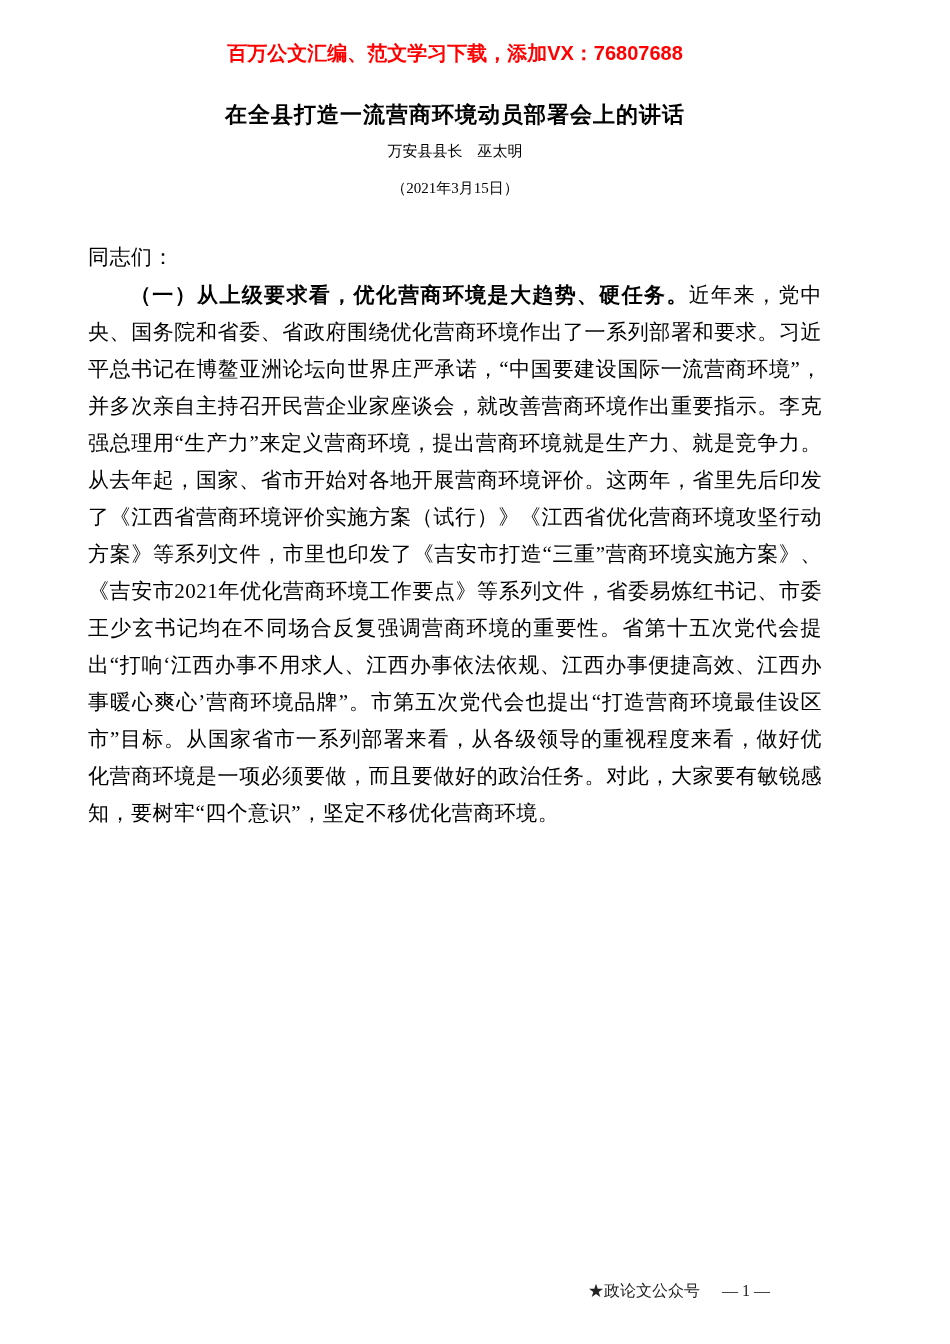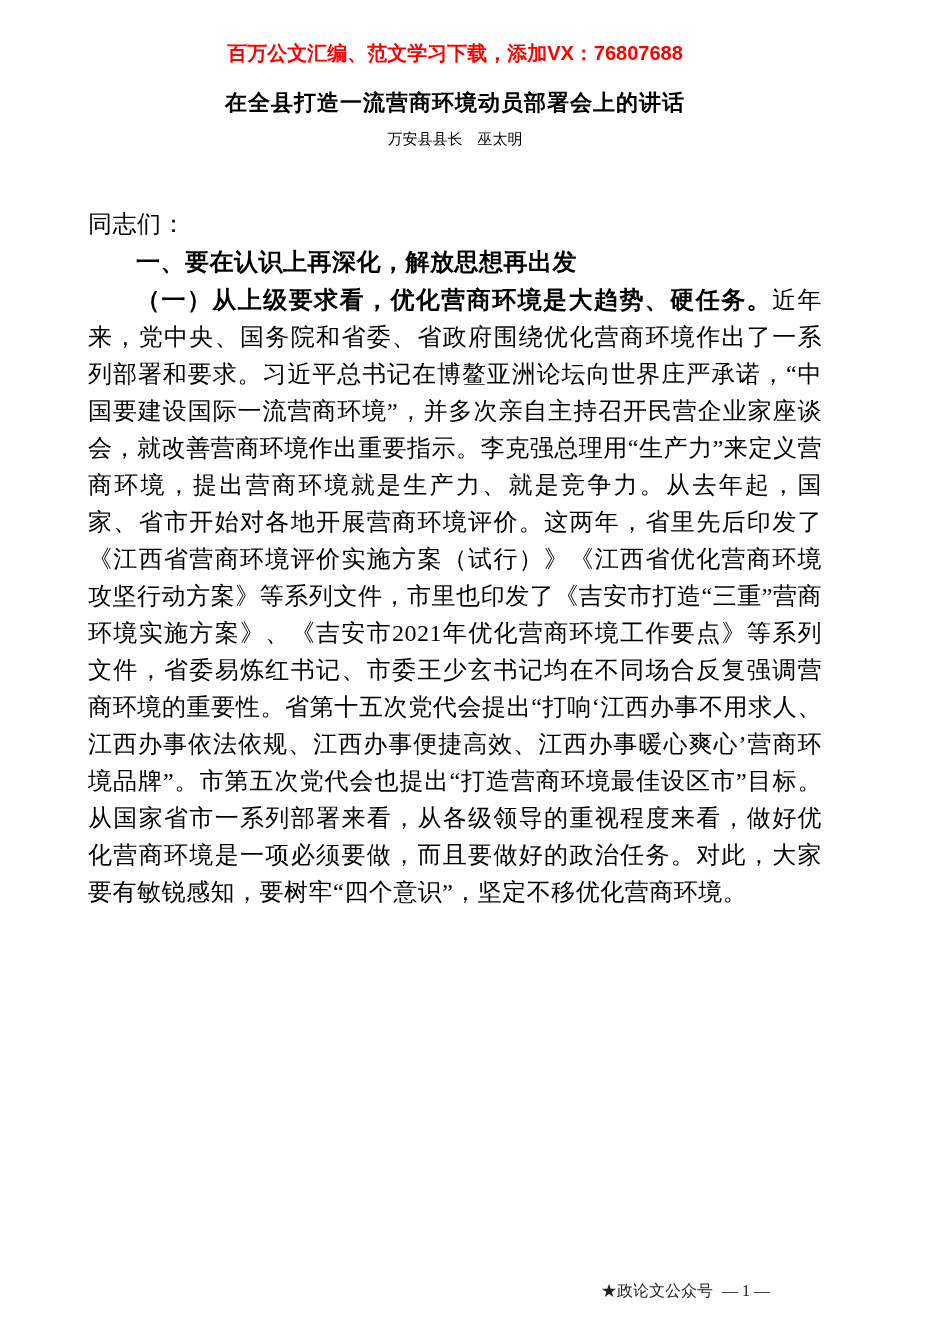--- a/index.html
+++ b/index.html
@@ -19,73 +19,73 @@
   }
   .header-ad {
     color: #ff0000;
     text-align: center;
     font-size: 20px;
     font-weight: bold;
     line-height: 30px;
     font-family: "Liberation Sans", "DejaVu Sans", sans-serif;
   }
   .title-block {
-    margin-top: 16px;
+    margin-top: 28px;
     text-align: center;
     line-height: 37px;
   }
   .doc-title {
     font-size: 22px;
     font-weight: bold;
     letter-spacing: 1px;
   }
   .doc-author, .doc-date {
     font-size: 15px;
     font-weight: normal;
   }
   .doc-body {
-    margin-top: 48px;
-    font-size: 24px;
+    margin-top: 32px;
+    font-size: 21px;
     line-height: 37px;
     text-align: justify;
     letter-spacing: 0.5px;
   }
   .doc-body p { text-indent: 2em; }
   .doc-body p.salutation { text-indent: 0; }
   .doc-body b {
     font-weight: bold;
     font-family: "Liberation Sans", "DejaVu Sans", sans-serif;
   }
   .page-footer {
     position: absolute;
     right: 138px;
     bottom: 42px;
     font-size: 16px;
     color: #222222;
     font-family: "Liberation Serif", "DejaVu Serif", serif;
   }
-  .page-footer .brand { margin-right: 9px; }
+  .page-footer .brand { margin-right: 22px; }
 </style>
 </head>
 <body>
 
 <div class="page">
 
   <div class="header-ad">百万公文汇编、范文学习下载，添加VX：76807688</div>
 
   <div class="title-block">
     <div class="doc-title">在全县打造一流营商环境动员部署会上的讲话</div>
     <div class="doc-author">万安县县长　巫太明</div>
+    <div class="doc-date">（2021年3月15日）</div>
   </div>
 
   <div class="doc-body">
     <p class="salutation">同志们：</p>
 
 
-    <p><b>一、要在认识上再深化，解放思想再出发</b><span></span></p>
 
 
     <p><b>（一）从上级要求看，优化营商环境是大趋势、硬任务。</b><span>近年来，党中央、国务院和省委、省政府围绕优化营商环境作出了一系列部署和要求。习近平总书记在博鳌亚洲论坛向世界庄严承诺，“中国要建设国际一流营商环境”，并多次亲自主持召开民营企业家座谈会，就改善营商环境作出重要指示。李克强总理用“生产力”来定义营商环境，提出营商环境就是生产力、就是竞争力。从去年起，国家、省市开始对各地开展营商环境评价。这两年，省里先后印发了《江西省营商环境评价实施方案（试行）》《江西省优化营商环境攻坚行动方案》等系列文件，市里也印发了《吉安市打造“三重”营商环境实施方案》、《吉安市2021年优化营商环境工作要点》等系列文件，省委易炼红书记、市委王少玄书记均在不同场合反复强调营商环境的重要性。省第十五次党代会提出“打响‘江西办事不用求人、江西办事依法依规、江西办事便捷高效、江西办事暖心爽心’营商环境品牌”。市第五次党代会也提出“打造营商环境最佳设区市”目标。从国家省市一系列部署来看，从各级领导的重视程度来看，做好优化营商环境是一项必须要做，而且要做好的政治任务。对此，大家要有敏锐感知，要树牢“四个意识”，坚定不移优化营商环境。</span></p>
 
   </div>
 
   <div class="page-footer">
     <span class="brand">★政论文公众号</span><span>—  1  —</span>
   </div>
 

